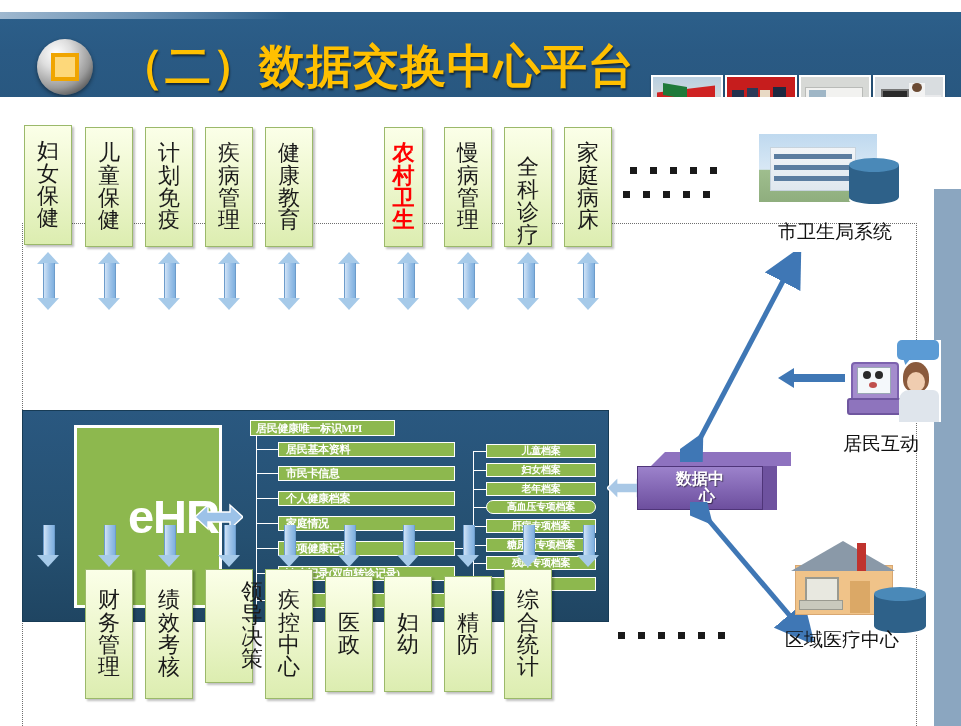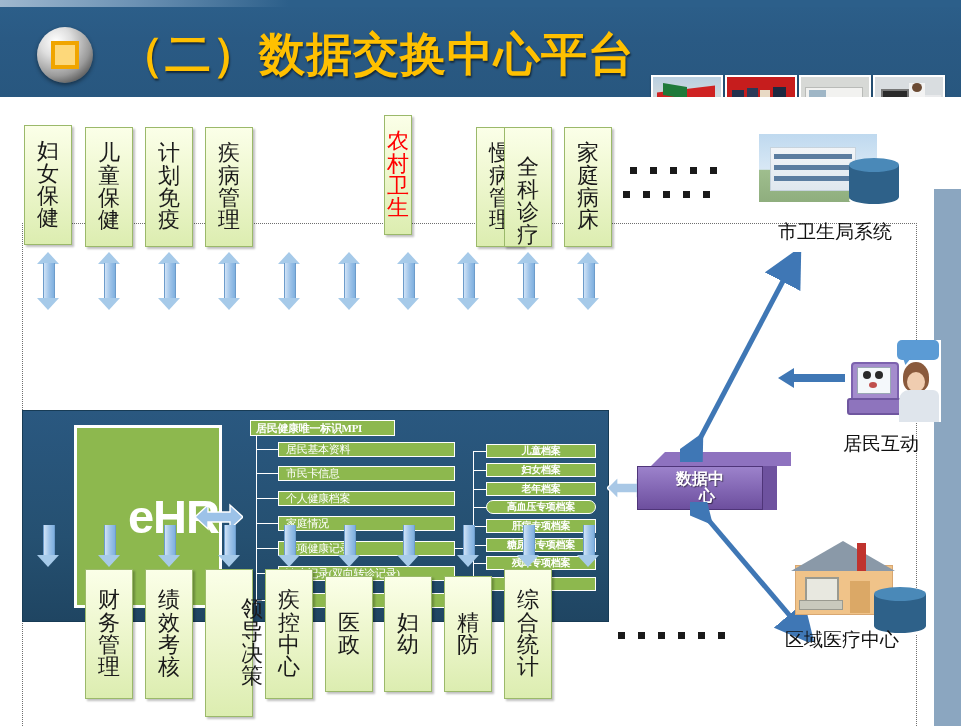--- a/index.html
+++ b/index.html
@@ -1,20 +1,20 @@
 <!DOCTYPE html>
 <html><head>
 <meta charset="utf-8">
 <style>
   html,body{margin:0;padding:0;background:#fff;}
   body{width:961px;height:726px;position:relative;overflow:hidden;
        font-family:"Liberation Serif","DejaVu Serif",serif;}
 
   
-  #header{position:absolute;left:0;top:0;width:961px;height:97px;
+  #header{position:absolute;left:0;top:12px;width:961px;height:97px;
           background:linear-gradient(180deg,#2c5f8a 0%,#2a5a84 40%,#28577f 100%);}
   #header-topstripe{position:absolute;left:0;top:0;width:961px;height:7px;
           background:linear-gradient(90deg,#9fb8cf 0%,#6c92b4 14%,#2c5f8a 30%,#2c5f8a 100%);}
   #header-bullet{position:absolute;left:37px;top:27px;width:56px;height:56px;border-radius:50%;
       background:radial-gradient(circle at 34% 26%,#ffffff 0%,#dedede 28%,#9a9a9a 62%,#4a4a4a 86%,#262626 100%);
       box-shadow:0 2px 4px rgba(0,0,0,.45);}
   #header-bullet .sq{position:absolute;left:50%;top:50%;width:20px;height:20px;
       transform:translate(-50%,-50%);border:4px solid #f0a500;background:#fdd87a;}
   #header-title{position:absolute;left:118px;top:22px;height:66px;line-height:66px;
       font-size:46px;font-weight:bold;color:#ffc000;letter-spacing:1px;
@@ -70,21 +70,21 @@
       font-size:47px;font-weight:bold;color:#ffffff;letter-spacing:-1px;}
   #ehr-swap{position:absolute;left:172px;top:92px;width:48px;height:28px;}
 
   .mpi{position:absolute;left:0;top:0;height:16px;box-sizing:border-box;
       background:#8db84e;border:1px solid #ffffff;
       display:flex;align-items:center;padding-left:5px;}
   .mpi b{font-size:11px;color:#ffffff;font-weight:bold;letter-spacing:-.3px;white-space:nowrap;}
 
   .leafL{position:absolute;height:15px;box-sizing:border-box;background:#8db84e;
       border:1px solid #ffffff;display:flex;align-items:center;padding-left:7px;}
-  .leafL b{font-size:11px;color:#ffffff;font-weight:normal;letter-spacing:-.3px;white-space:nowrap;}
+  .leafL b{font-size:11px;color:#ffffff;font-weight:bold;letter-spacing:-.3px;white-space:nowrap;}
   .leafL.dots b{color:#d7e24a;letter-spacing:0px;font-size:10px;}
 
   .leafR{position:absolute;height:14px;box-sizing:border-box;background:#8db84e;
       border:1px solid #ffffff;display:flex;align-items:center;justify-content:center;}
   .leafR b{font-size:10px;color:#ffffff;font-weight:bold;letter-spacing:-.3px;white-space:nowrap;}
   .leafR.dots b{color:#d7e24a;}
 
   .conn{position:absolute;background:#ffffff;}
 
   
@@ -164,24 +164,27 @@
   </div>
   <div class="gbox" style="left:85px;top:30px;width:48px;height:120px;">
     <span>儿童保健</span>
   </div>
   <div class="gbox" style="left:145px;top:30px;width:48px;height:120px;">
     <span>计划免疫</span>
   </div>
   <div class="gbox" style="left:205px;top:30px;width:48px;height:120px;">
     <span>疾病管理</span>
   </div>
-  <div class="gbox red" style="left:384px;top:18px;width:28px;height:120px;">
+  <div class="gbox" style="left:265px;top:30px;width:48px;height:120px;">
+    <span>健康教育</span>
+  </div>
+  <div class="gbox red" style="left:384px;top:30px;width:39px;height:120px;font-weight:bold;">
     <span>农村卫生</span>
   </div>
-  <div class="gbox" style="left:444px;top:30px;width:48px;height:120px;margin-left:32px;">
+  <div class="gbox" style="left:444px;top:30px;width:48px;height:120px;">
     <span>慢病管理</span>
   </div>
   <div class="gbox" style="left:504px;top:30px;width:48px;height:120px;align-items:flex-end;">
     <span>全科诊疗</span>
   </div>
   <div class="gbox" style="left:564px;top:30px;width:48px;height:120px;">
     <span>家庭病床</span>
   </div>
 
   <div class="ellipsis-d" style="left:623px;top:94px;">
@@ -369,21 +372,21 @@
     <div class="shaft"></div>
       <div class="ah"></div>
     </div>
 
   <div class="gbox" style="left:85px;top:472px;width:48px;height:130px;">
     <span>财务管理</span>
     </div>
   <div class="gbox" style="left:145px;top:472px;width:48px;height:130px;">
     <span>绩效考核</span>
     </div>
-  <div class="gbox" style="left:205px;top:472px;width:48px;height:148px;padding-left:46px;">
+  <div class="gbox" style="left:205px;top:472px;width:48px;height:114px;padding-left:46px;">
     <span>领导决策</span>
     </div>
   <div class="gbox" style="left:325px;top:479px;width:48px;height:116px;">
     <span>医政</span>
     </div>
   <div class="gbox" style="left:265px;top:472px;width:48px;height:130px;">
     <span>疾控中心</span>
     </div>
   <div class="gbox" style="left:384px;top:479px;width:48px;height:116px;">
     <span>妇幼</span>

